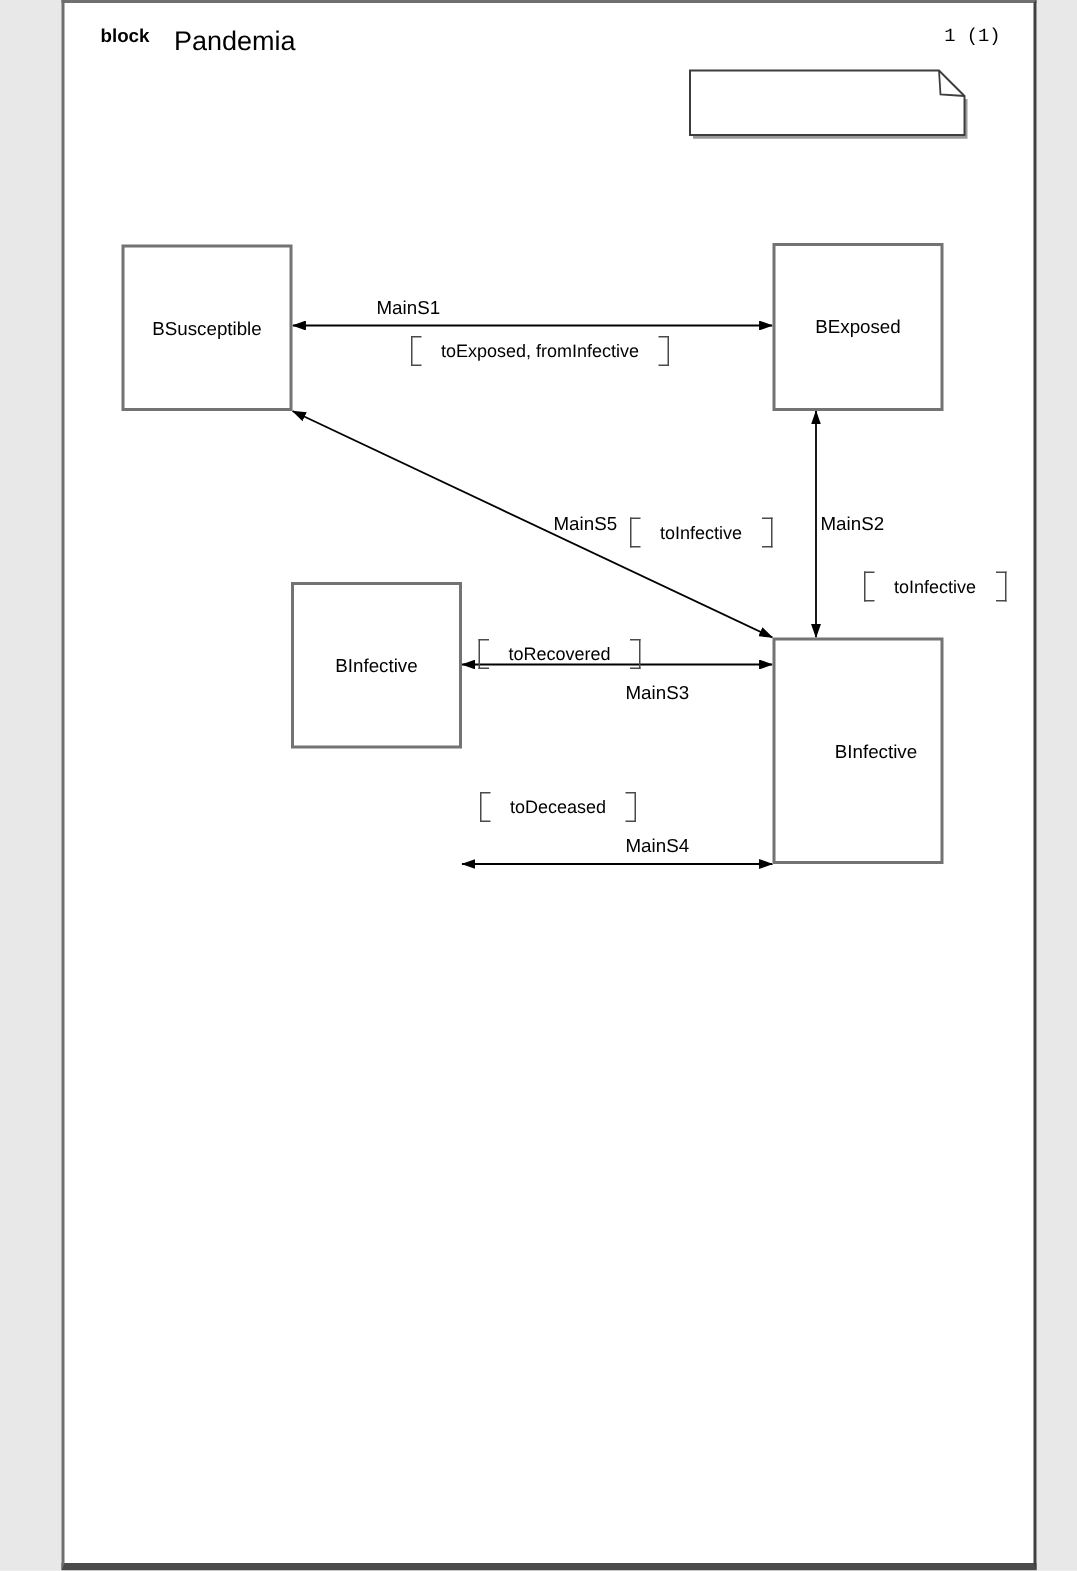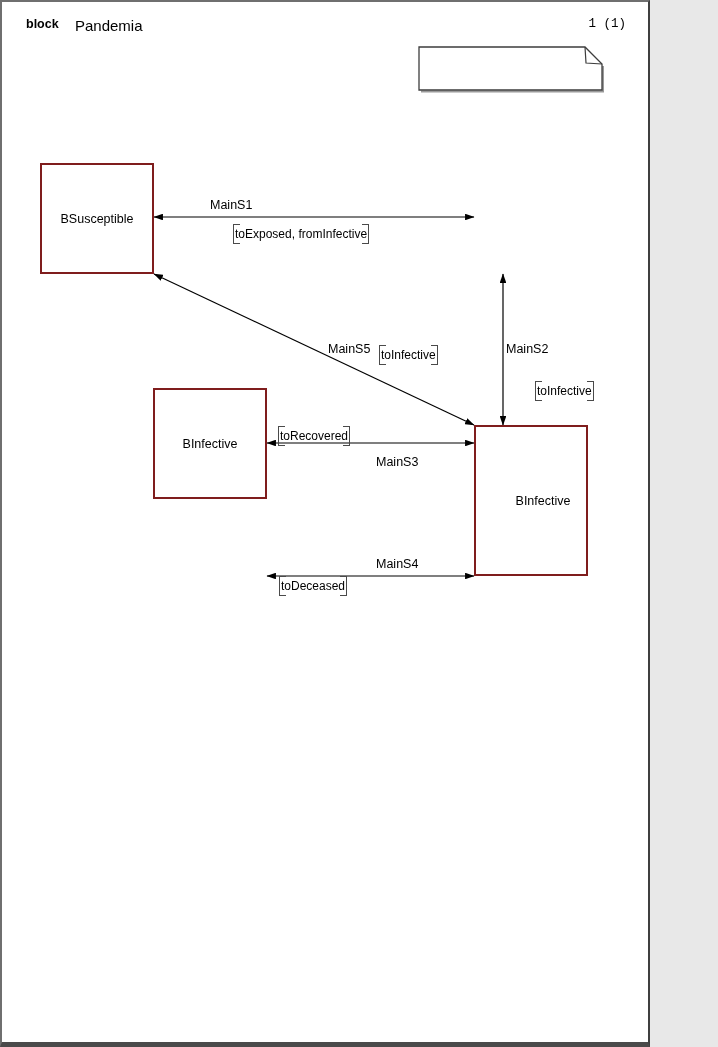--- a/index.html
+++ b/index.html
@@ -8,66 +8,67 @@
     width:650px;height:1047px;
     background:#ffffff;
     box-sizing:border-box;
     border-top:2px solid #6f6f6f;
     border-left:2px solid #6f6f6f;
     border-right:2px solid #3f3f3f;
     border-bottom:5px solid #4a4a4a;
     font-family:"Liberation Sans", sans-serif;
     color:#000;
     overflow:hidden;
+    margin-left:41px;
   }
   .abs{position:absolute;}
   
   .hdr-kind{left:24px;top:15px;font-size:12.5px;font-weight:bold;}
-  .hdr-name{left:73px;top:15px;font-size:15px;text-align:center;}
+  .hdr-name{left:73px;top:15px;font-size:18px;text-align:center;}
   .hdr-page{right:22px;top:15px;font-size:12.5px;font-family:Liberation Mono, monospace;}
   
   svg.wires{position:absolute;left:0;top:0;width:714px;height:1040px;pointer-events:none;}
   svg.wires line{pointer-events:stroke;}
   
   .blk{
     position:absolute;
     box-sizing:border-box;
-    border:2px solid #7f1d1d;
+    border:2px solid #737373;
     background:#ffffff;
     display:flex;align-items:center;justify-content:center;
     font-size:12.5px;
   }
   .blk-bsusceptible{left:38px;top:161px;width:114px;height:111px;}
   .blk-bexposed   {left:472px;top:160px;width:114px;height:112px;}
   .blk-brecovered {left:151px;top:386px;width:114px;height:111px;}
   .blk-bdeath     {left:151px;top:518px;width:114px;height:112px;}
   .blk-binfective {left:472px;top:423px;width:114px;height:151px;padding-left:24px;}
   
   .chname{position:absolute;font-size:12.5px;white-space:nowrap;}
   .ch1{left:208px;top:196px;}
   .ch2{left:504px;top:340px;}
   .ch3{left:374px;top:453px;}
   .ch4{left:374px;top:555px;}
   .ch5{left:326px;top:340px;}
   
   .siglist{
     position:absolute;
     font-size:12px;white-space:nowrap;
-    padding:3px 2px;line-height:14px;
+    padding:3px 20px;line-height:14px;
   }
   .siglist::before,.siglist::after{
     content:"";position:absolute;top:0;bottom:0;width:6px;
     border:1.5px solid #4a4a4a;
   }
   .siglist::before{left:0;border-right:none;}
   .siglist::after{right:0;border-left:none;}
   .sl1{left:231px;top:222px;}
   .sl2{left:533px;top:379px;}
   .sl3{left:276px;top:424px;}
-  .sl4{left:277px;top:574px;}
+  .sl4{left:277px;top:526px;}
   .sl5{left:377px;top:343px;}
   
   .note-text{
     position:absolute;left:421px;top:46px;width:176px;
     font-size:11.5px;line-height:13.4px;white-space:nowrap;
   }
   .note-text span{display:block;}
 </style>
 </head>
 <body>
@@ -93,20 +94,23 @@
     <line x1="501" y1="272" x2="501" y2="423" stroke="#000" stroke-width="1.2" marker-start="url(#arr)" marker-end="url(#arr)"></line>
     <line x1="265" y1="441" x2="472" y2="441" stroke="#000" stroke-width="1.2" marker-start="url(#arr)" marker-end="url(#arr)"></line>
     <line x1="265" y1="574" x2="472" y2="574" stroke="#000" stroke-width="1.2" marker-start="url(#arr)" marker-end="url(#arr)"></line>
     <line x1="152" y1="272" x2="472" y2="423" stroke="#000" stroke-width="1.2" marker-start="url(#arr)" marker-end="url(#arr)"></line>
   </svg>
 
 
   <div class="blk blk-bsusceptible">
     <span>BSusceptible</span>
   </div>
+  <div class="blk blk-bexposed">
+    <span>BExposed</span>
+  </div>
   <div class="blk blk-brecovered">
     <span>BInfective</span>
   </div>
   <div class="blk blk-binfective">
     <span>BInfective</span>
   </div>
 
   <span class="chname ch1">MainS1</span>
   <span class="chname ch2">MainS2</span>
   <span class="chname ch3">MainS3</span>

